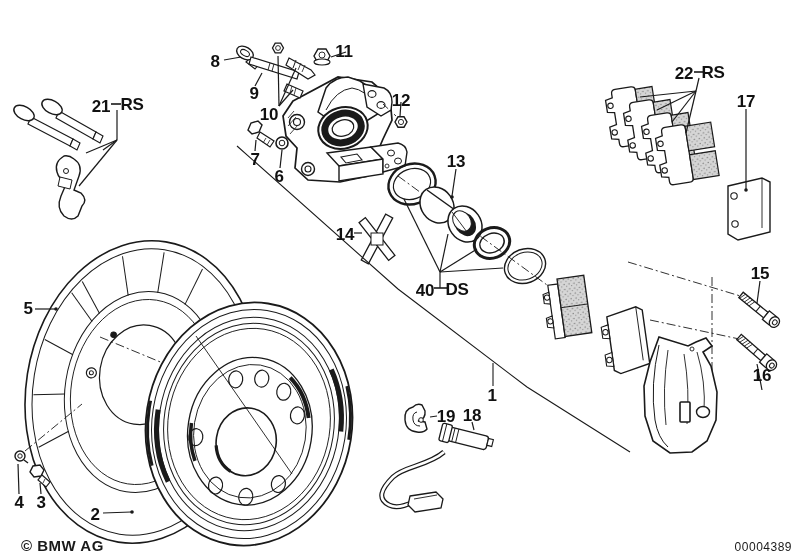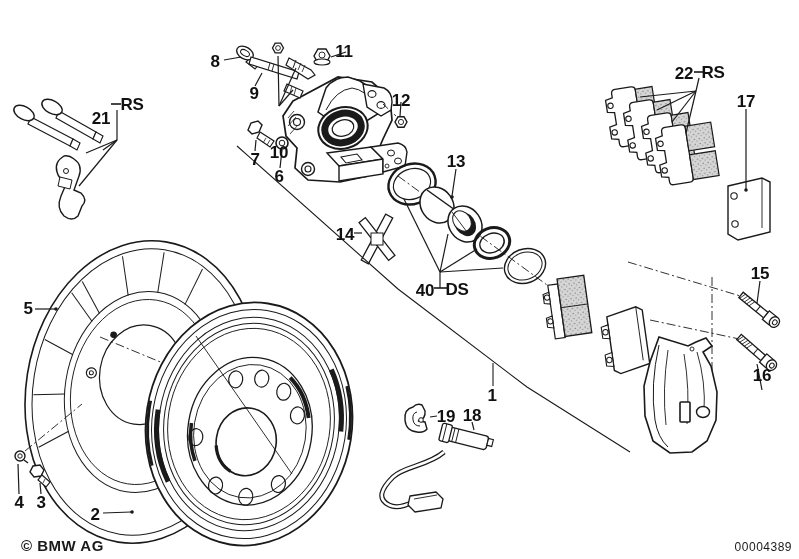--- a/index.html
+++ b/index.html
@@ -365,33 +365,33 @@
 <div id="callout-layer">
       <div class="callout" style="left: 492px; top: 395px;">1</div>
       <div class="callout" style="left: 95px; top: 514px;">2</div>
       <div class="callout" style="left: 41px; top: 502px;">3</div>
       <div class="callout" style="left: 19px; top: 502px;">4</div>
       <div class="callout" style="left: 28px; top: 308px;">5</div>
       <div class="callout" style="left: 279px; top: 176px;">6</div>
       <div class="callout" style="left: 255px; top: 159px;">7</div>
       <div class="callout" style="left: 215px; top: 61px;">8</div>
       <div class="callout" style="left: 254px; top: 93px;">9</div>
-      <div class="callout" style="left: 279px; top: 114px; margin-top: 38px;">10</div>
+      <div class="callout" style="left: 269px; top: 114px;">10</div>
       <div class="callout" style="left: 344px; top: 51px;">11</div>
       <div class="callout" style="left: 401px; top: 100px;">12</div>
       <div class="callout" style="left: 456px; top: 161px;">13</div>
       <div class="callout" style="left: 345px; top: 234px;">14</div>
       <div class="callout" style="left: 760px; top: 273px;">15</div>
       <div class="callout" style="left: 762px; top: 375px;">16</div>
       <div class="callout" style="left: 746px; top: 101px;">17</div>
       <div class="callout" style="left: 472px; top: 415px;">18</div>
       <div class="callout" style="left: 446px; top: 416px;">19</div>
       <div class="callout" style="left: 425px; top: 290px;">40</div>
       <div class="callout" style="left: 457px; top: 289px;">DS</div>
-      <div class="callout" style="left: 101px; top: 118px; text-align: center;">21</div>
+      <div class="callout" style="left: 101px; top: 106px; text-align: center;">21</div>
       <div class="callout" style="left: 132px; top: 104px;">RS</div>
       <div class="callout" style="left: 684px; top: 73px;">22</div>
       <div class="callout" style="left: 713px; top: 72px;">RS</div>
     </div>
 
 <div class="copyright">© BMW AG</div>
 <div class="docnum">00004389</div>
 
 </div>
 

